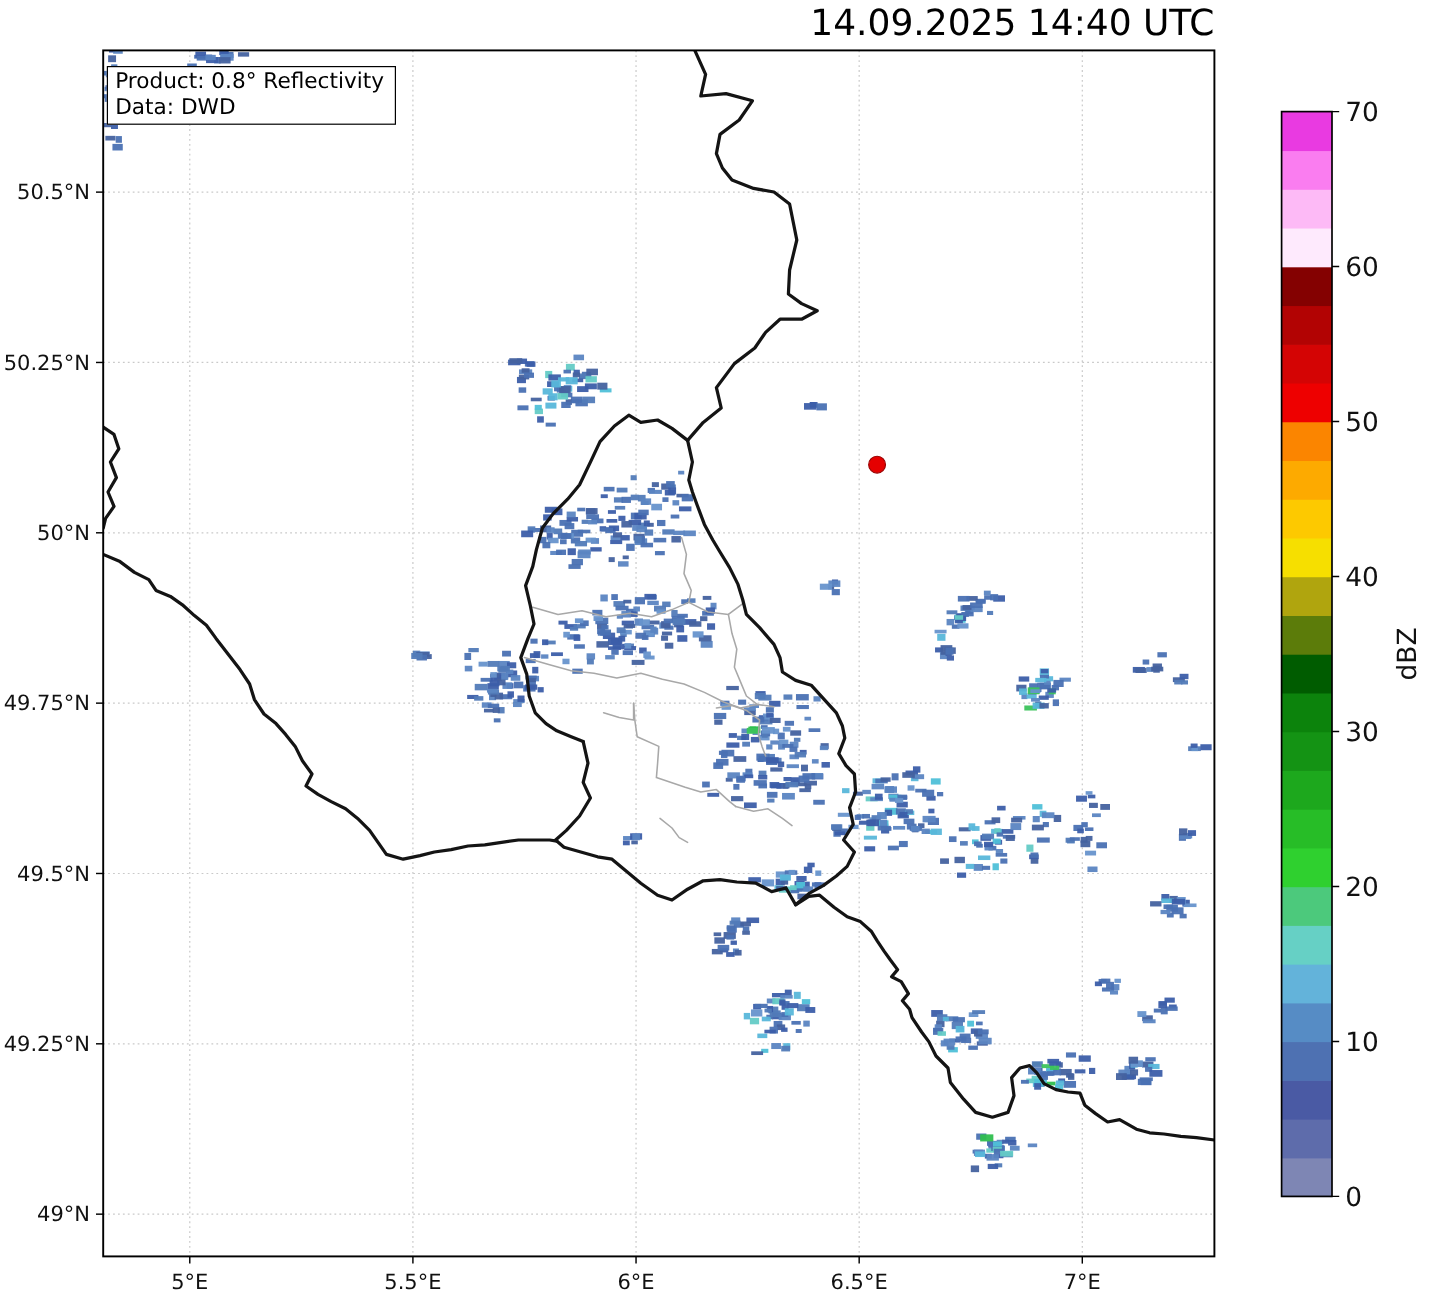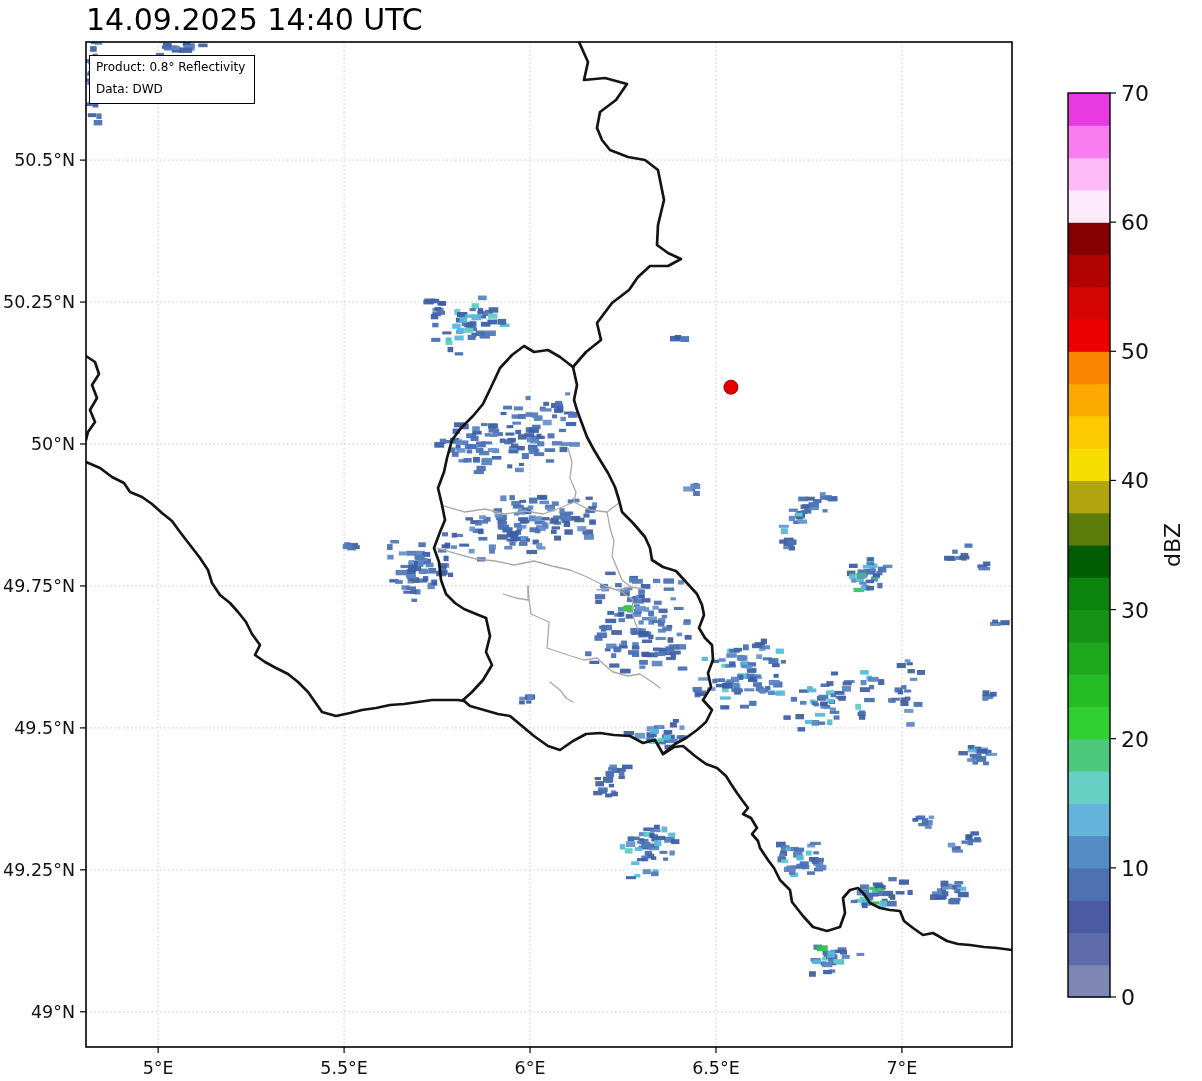--- a/index.html
+++ b/index.html
@@ -1,22 +1,22 @@
 <!DOCTYPE html>
 <html><head>
 <meta charset="utf-8">
 <style>
   html,body{margin:0;padding:0;background:#ffffff;}
   .fig{position:relative;width:1202px;height:1081px;background:#fff;
        font-family:"DejaVu Sans",sans-serif;overflow:hidden;}
-  .fig-title{position:absolute;left:86px;top:2px;width:926px;text-align:left;
+  .fig-title{position:absolute;left:86px;top:2px;width:926px;text-align:right;
        font-size:30px;color:#000;white-space:nowrap;}
   svg.canvas{position:absolute;left:0;top:0;}
   .product-box{position:absolute;left:89px;top:55px;background:#fff;
-       border:1.5px solid #000;padding:1px 9px 3px 6px;font-size:12px;
+       border:1.5px solid #000;padding:1px 9px 3px 6px;font-size:18px;
        line-height:21.5px;color:#000;white-space:nowrap;z-index:5;}
 </style>
 </head>
 <body>
 
 <div class="fig">
   <div class="fig-title">14.09.2025 14:40 UTC</div>
   <svg class="canvas" id="map-svg" width="1202" height="1081" viewBox="0 0 1202 1081">
       <defs>
         <clipPath id="plotclip">

